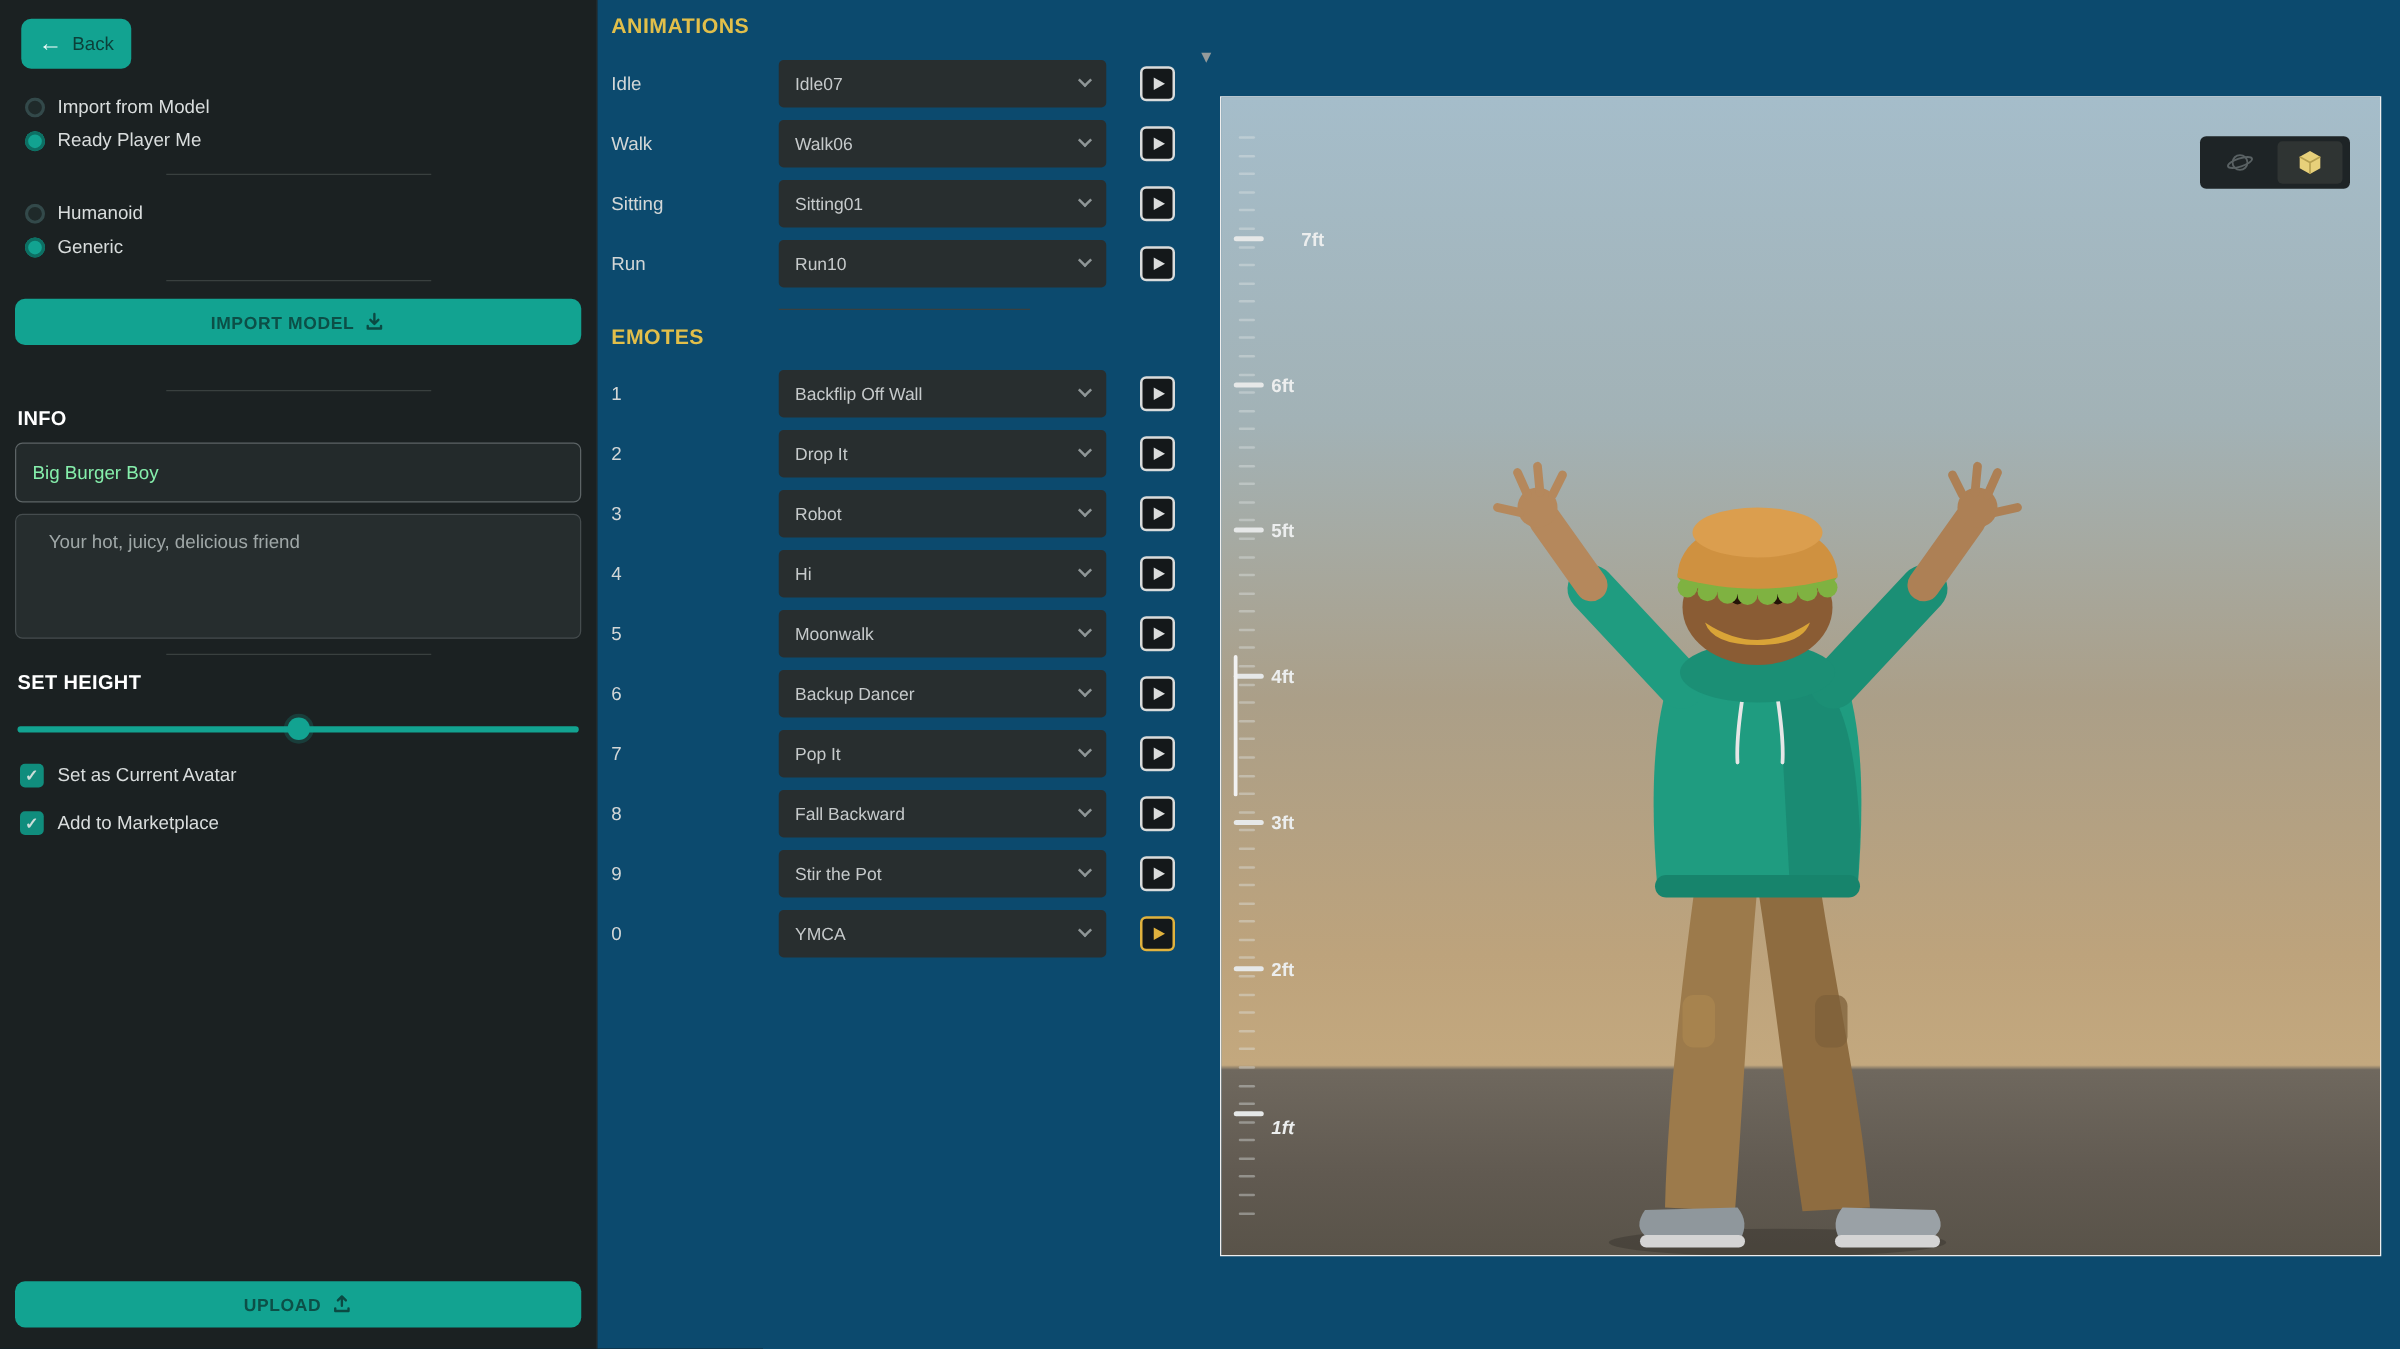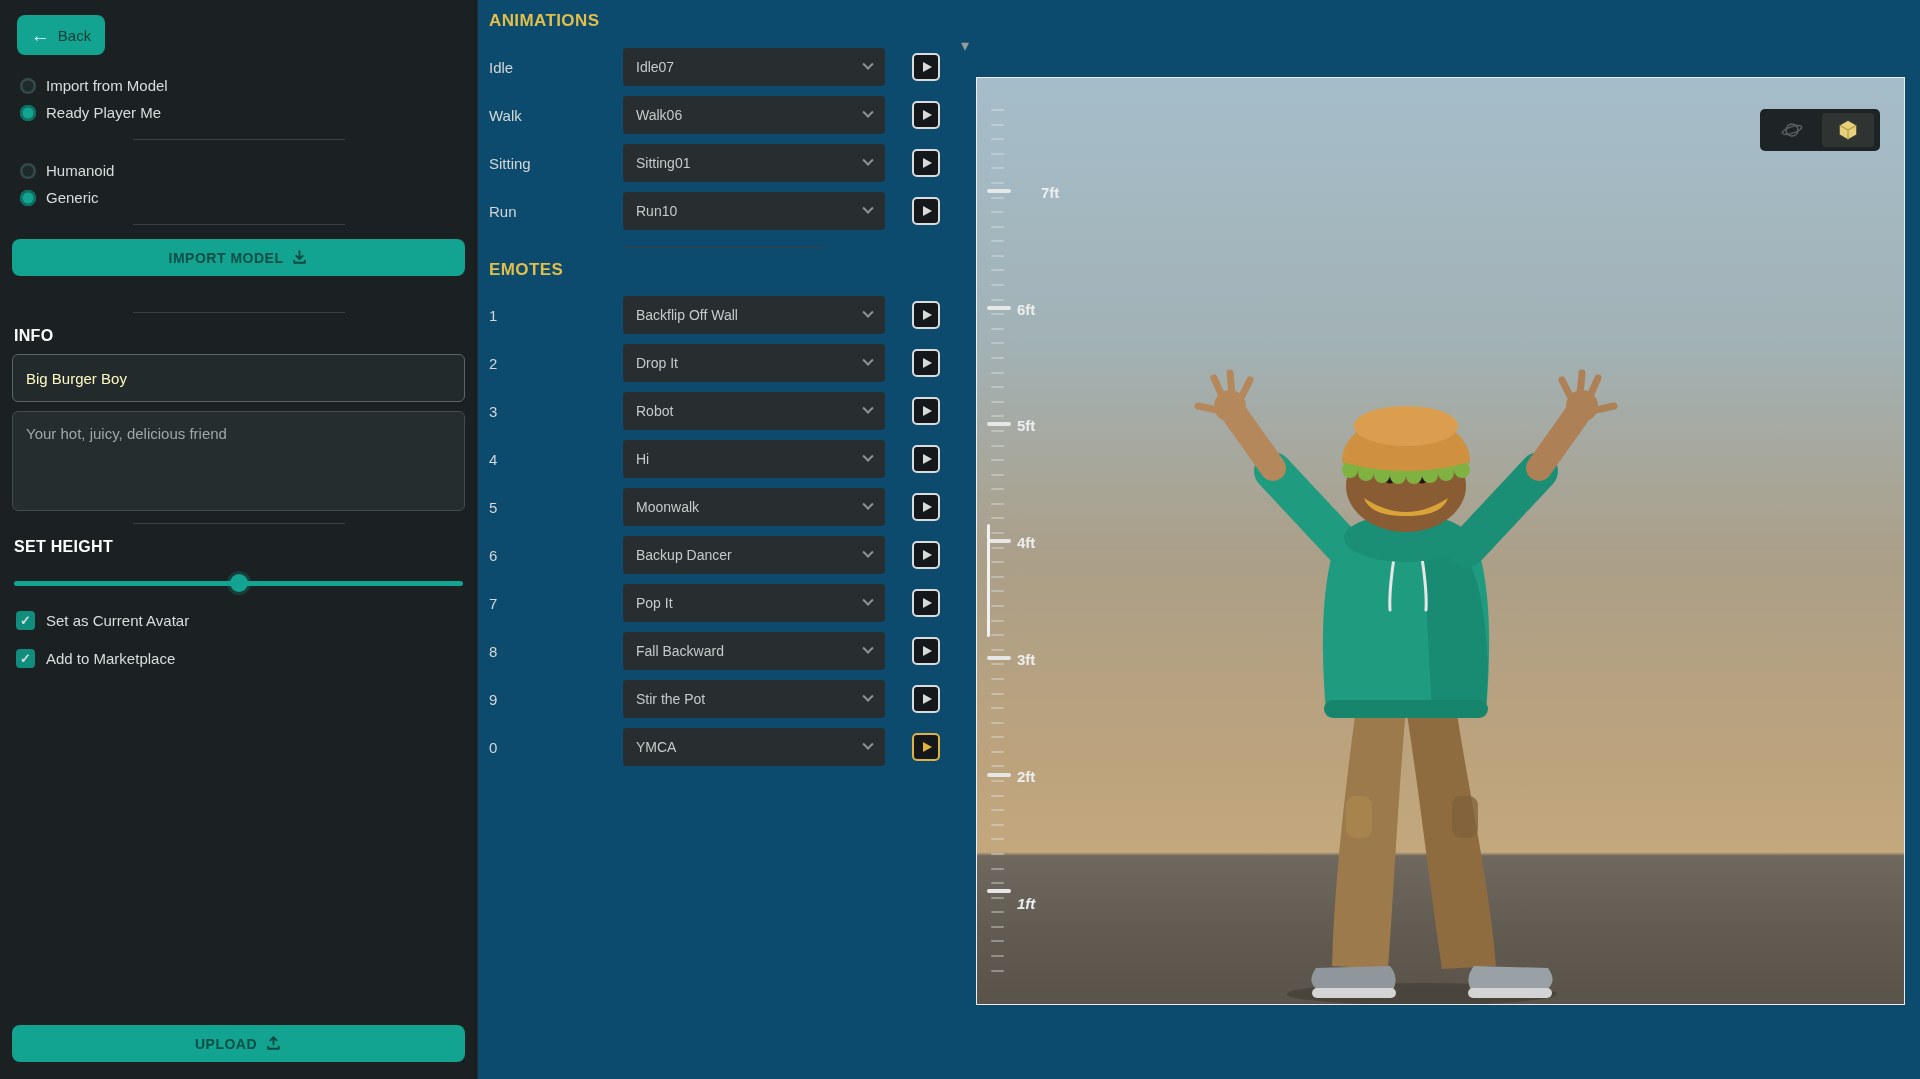--- a/index.html
+++ b/index.html
@@ -25,24 +25,24 @@
   .radio-group { margin:22px 0 0 8px; display:flex; flex-direction:column; gap:10px; }
   .radio-row { display:flex; align-items:center; gap:10px; cursor:pointer; }
   .radio { width:16px; height:16px; border-radius:50%; background:#1f2a2a; box-shadow:inset 0 0 0 2.5px #33494a; flex:0 0 16px; }
   .radio.selected { background:#12a391; box-shadow:inset 0 0 0 2.5px #0d6f63; }
   .radio-label { font-size:15px; color:#d9dddd; }
   .divider { height:1px; background:#39403f; width:212px; margin:18px auto 0; }
   .import-btn { width:100%; height:37px; margin-top:14px; font-size:14px; font-weight:700; letter-spacing:.5px; color:#0c4f47; }
   .section-heading { font-size:16px; font-weight:700; color:#ffffff; margin:14px 0 0 2px; letter-spacing:.3px; }
   .text-input {
     display:block; width:100%; height:48px; margin-top:9px; background:#232a2b;
-    border:1px solid #5d6466; border-radius:6px; color:#fef9c3; font-size:15px;
+    border:1px solid #5d6466; border-radius:6px; color:#86efac; font-size:15px;
     padding:0 13px; font-family:inherit; outline:none;
   }
-  .text-area { height:100px; padding:12px 13px; color:#9fa7a7; resize:none; border-color:#454c4e; background:#262d2e; line-height:1.35; }
+  .text-area { height:100px; padding:12px 26px; color:#9fa7a7; resize:none; border-color:#454c4e; background:#262d2e; line-height:1.35; }
   .slider { position:relative; height:18px; margin:18px 2px 0; cursor:pointer; }
   .slider-track { position:absolute; left:0; right:0; top:7px; height:5px; border-radius:3px; background:#12a391; }
   .slider-thumb { position:absolute; top:9px; width:18px; height:18px; border-radius:50%; background:#12a391; transform:translate(-50%,-50%); box-shadow:0 0 0 3px rgba(18,163,145,.22); }
   .checkbox-group { margin-top:6px; }
   .check-row { display:flex; align-items:center; gap:11px; margin:19px 0 0 4px; cursor:pointer; }
   .checkbox { width:19px; height:19px; border-radius:4px; background:#0fa08d; opacity:.85; display:flex; align-items:center; justify-content:center; color:#eafff9; font-size:13px; font-weight:700; flex:0 0 19px; }
   .check-label { font-size:15px; color:#d9dddd; }
   .upload-btn { position:absolute; left:12px; right:12px; bottom:17px; height:37px; font-size:14px; font-weight:700; letter-spacing:.5px; color:#0c4f47; }
 
   

